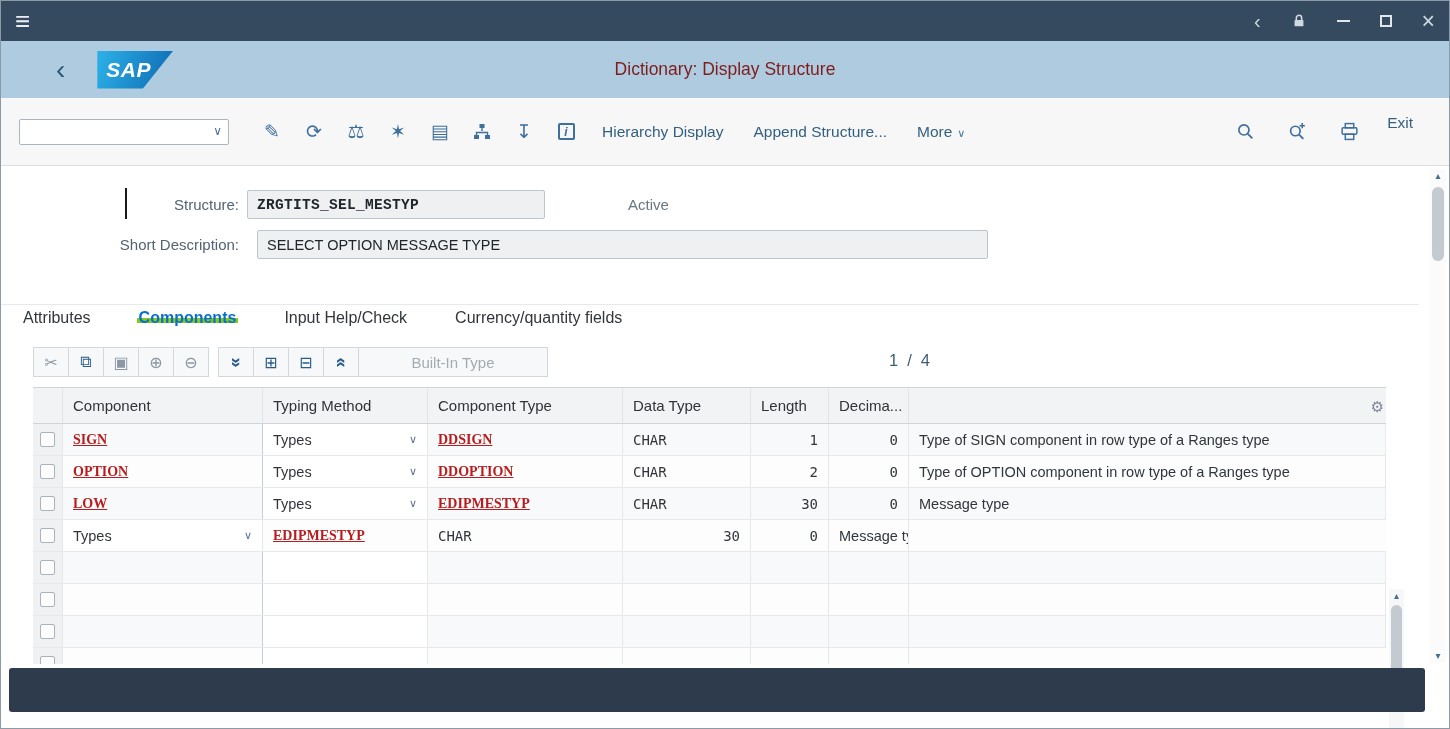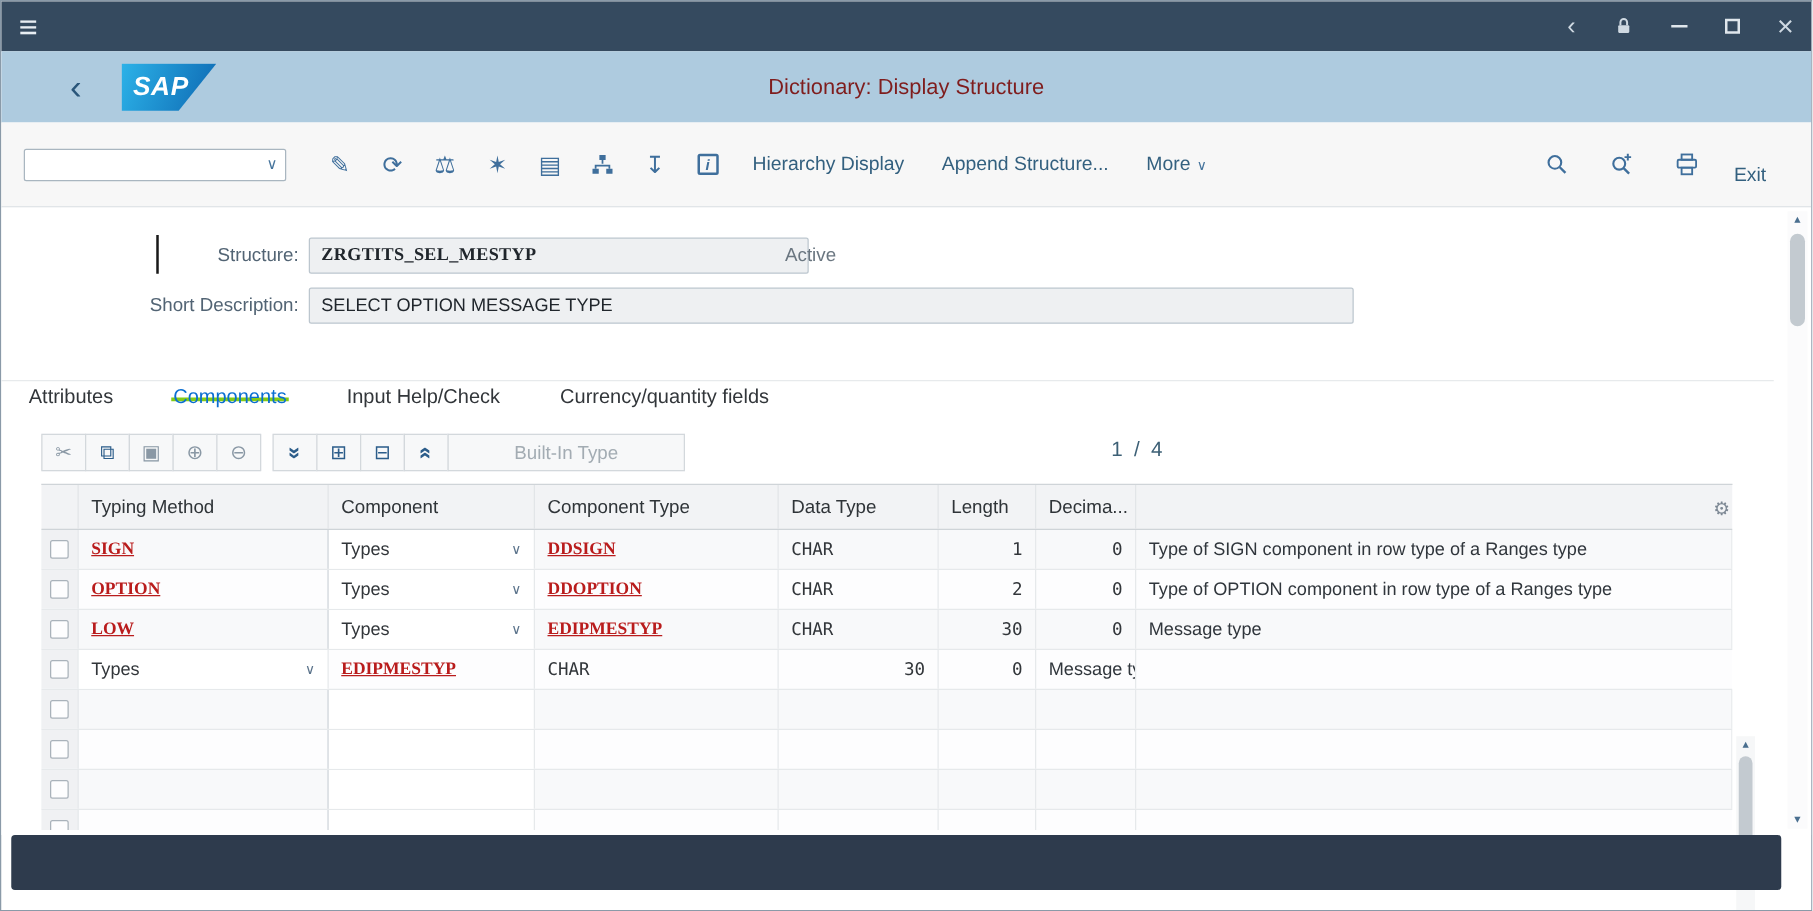--- a/index.html
+++ b/index.html
@@ -29,40 +29,40 @@
              display:flex; align-items:center; padding:0 18px; }
   .combo { position:relative; width:210px; height:26px; margin-right:22px; }
   .combo input { width:100%; height:100%; border:1px solid #a9b6c0; border-radius:2px; background:#fff; padding:0 22px 0 8px; font-size:14px; }
   .combo .chev { position:absolute; right:7px; top:5px; color:#46749c; font-size:12px; pointer-events:none; }
   .tb-icon { width:42px; height:36px; background:none; border:none; color:#3f6f9c; font-size:19px; cursor:pointer;
              display:flex; align-items:center; justify-content:center; }
   .info-box { display:inline-flex; width:17px; height:17px; border:2px solid #3f6f9c; border-radius:2px; align-items:center;
               justify-content:center; font-size:12px; font-weight:bold; font-style:italic; }
   .tb-txtbtn { background:none; border:none; color:#33607f; font-size:15.5px; padding:0 15px; cursor:pointer; white-space:nowrap; }
   .more-chev { font-size:11px; margin-left:5px; color:#46749c; }
-  .tb-right { margin-left:auto; display:flex; align-items:flex-end; gap:8px; }
+  .tb-right { margin-left:auto; display:flex; align-items:flex-start; gap:8px; }
   .tb-right .tb-icon { width:44px; }
   .exit-btn { background:none; border:none; color:#33607f; font-size:15.5px; padding:0 18px 0 8px; cursor:pointer; }
 
   
   .main { position:absolute; top:165px; left:0; right:0; height:502px; background:#fff; }
   .caret-bar { position:absolute; left:124px; top:22px; width:2px; height:31px; background:#191919; }
   .form-label { position:absolute; color:#526474; font-size:15px; text-align:right; }
   .lbl-structure { left:98px; top:30px; width:140px; }
   .lbl-desc { left:40px; top:70px; width:198px; }
   .fld { position:absolute; background:#eef0f2; border:1px solid #bcc6ce; border-radius:2px; height:29px;
          display:flex; align-items:center; padding:0 9px; font-size:14.5px; color:#20262c; }
-  .fld-structure { left:246px; top:24px; width:400px; font-family:Liberation Serif, serif; font-weight:bold; letter-spacing:.3px; }
-  .fld-desc { left:246px; top:64px; width:836px; }
+  .fld-structure { left:246px; top:24px; width:298px; font-family:Liberation Mono, monospace; font-weight:bold; letter-spacing:.3px; }
+  .fld-desc { left:256px; top:64px; width:731px; }
   .active-label { position:absolute; left:627px; top:30px; color:#6a7680; font-size:15px; }
 
   .tabs { position:absolute; left:0; right:30px; top:103px; height:36px; display:flex; gap:44px; padding-left:20px;
           font-size:16px; border-bottom:1px solid #e7eaec; }
   .tab { color:#32363a; cursor:pointer; padding:4px 2px 9px;margin-top:36px; }
-  .tab.active { color:#0a6ed1; border-bottom:3px solid #84cc16; }
+  .tab.active { color:#0a6ed1; border-bottom:5px solid #84cc16;font-weight:bold; }
 
   
   .grid-toolbar { position:absolute; left:32px; top:180px; height:32px; display:flex; align-items:center; }
   .gt-btn { width:36px; height:30px; border:1px solid #d3d8dc; background:#f7f8f9; color:#8a98a5; font-size:16px;
             display:flex; align-items:center; justify-content:center; cursor:pointer; margin-right:-1px; }
   .gt-btn.blue { color:#2c5d8a; }
   .gt-gap { width:10px; }
   .rot90 { display:inline-block; transform:rotate(90deg); font-size:18px; font-weight:bold; }
   .builtin-btn { height:30px; width:190px; border:1px solid #d3d8dc; background:#f7f8f9; color:#a3acb3; font-size:15px; cursor:default; }
   .pager { position:absolute; left:856px; top:5px; color:#3d6076; font-size:16.5px; display:flex; gap:9px; }
@@ -246,22 +246,22 @@
       <div class="pager">
         <span>1</span>
         <span>/</span>
         <span>4</span>
       </div>
     </div>
 
     <div class="table-clip">
       <div class="thead">
         <div></div>
+        <div>Component</div>
         <div>Typing Method</div>
-        <div>Component</div>
         <div>Component Type</div>
         <div>Data Type</div>
         <div>Length</div>
         <div>Decima...</div>
       </div>
 
       <div class="trow">
         <div class="cell c-sel">
             <span class="cb"></span>
           </div>

